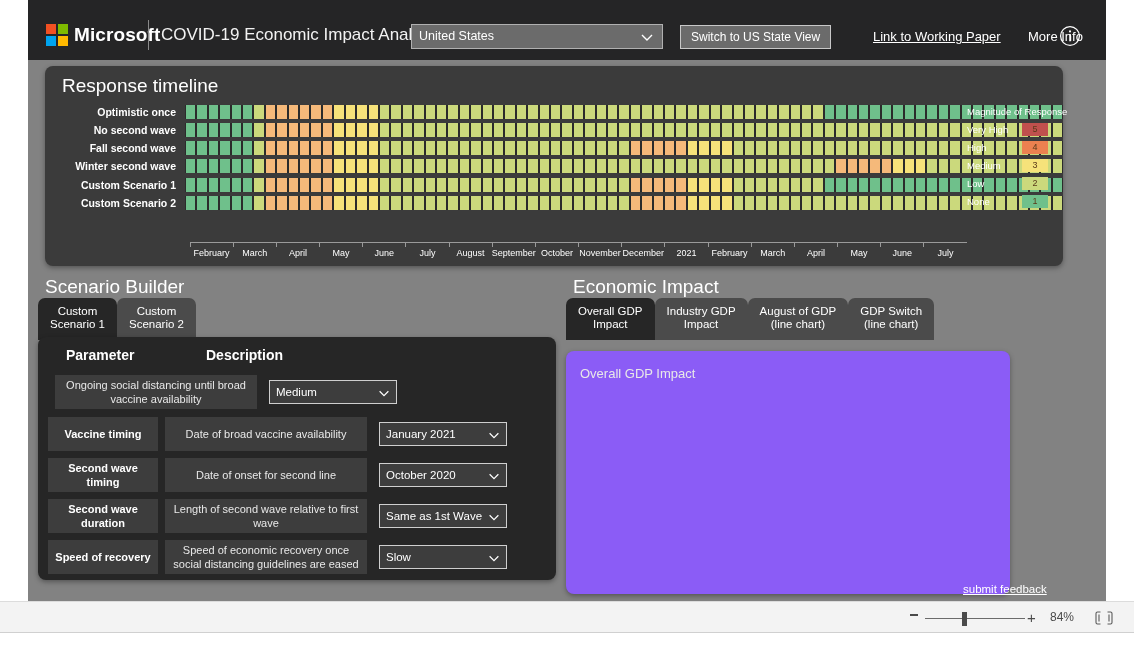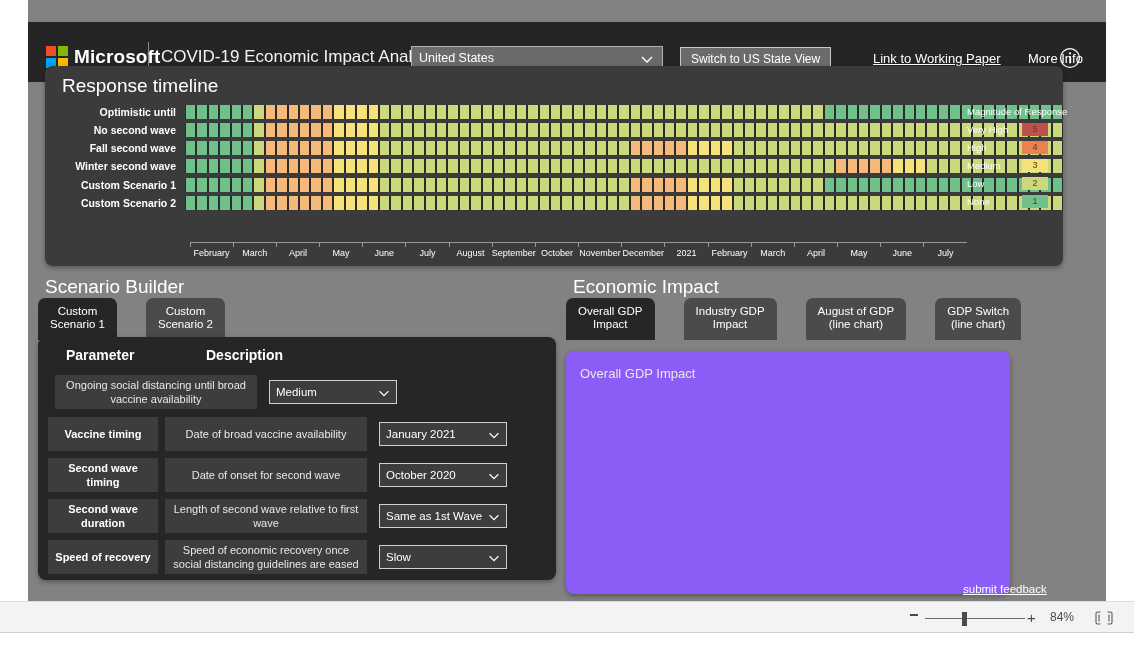--- a/index.html
+++ b/index.html
@@ -16,21 +16,20 @@
 
   #report-viewport {
     position: absolute; left: 28px; top: 0; width: 1078px; height: 601px;
     background: #828282; overflow: hidden;
   }
 
   
   #app-header {
     position: absolute; left: 0; top: 0; width: 1078px; height: 60px;
     background: #252526;
-    margin-top: 22px;
   }
   .ms-logo { position: absolute; left: 18px; top: 24px; width: 22px; height: 22px;
              display: grid; grid-template-columns: 10px 10px; grid-template-rows: 10px 10px; gap: 2px; }
   .ms-logo i { display: block; width: 10px; height: 10px; }
   .hdr-divider { position: absolute; left: 120px; top: 20px; width: 1px; height: 30px; background: #8a8a8a; }
   #brand-name { position: absolute; left: 46px; top: 24px; color: #ffffff;
                 font-size: 19px; font-weight: 600; letter-spacing: .1px; }
   #report-title { position: absolute; left: 133px; top: 25px; color: #f2f2f2;
                   font-size: 17px; font-weight: 400; white-space: nowrap; }
 
@@ -89,21 +88,21 @@
   .legend-label { width: 55px; color: #ffffff; font-size: 9.5px; }
   .legend-swatch { width: 26px; height: 13px; color: #5a3a1a; font-size: 9px;
                    text-align: center; line-height: 13px; }
 
   
   .section-heading { position: absolute; color: #ffffff; font-size: 19px; font-weight: 400; }
   #scenario-heading { left: 17px; top: 276px; }
   #impact-heading   { left: 545px; top: 276px; }
 
   
-  .tabstrip { position: absolute; display: flex; align-items: center; gap: 29px; }
+  .tabstrip { position: absolute; display: flex; align-items: center; }
   .tab {
     background: #4b4b4b; color: #ffffff; font-size: 11.5px; text-align: center;
     padding: 7px 12px 9px; line-height: 13px; cursor: pointer;
     border-top-left-radius: 7px; border-top-right-radius: 7px; white-space: nowrap;
   }
   .tab.active { background: #262626; }
   .tab .l2 { display: block; }
 
   
   #scenario-card {
@@ -202,21 +201,21 @@
           <rect x="10.25" y="9" width="1.5" height="7.3" fill="#ffffff"></rect>
         </svg>
       </div>
     </div>
 
     <div id="timeline-card">
       <div id="timeline-title">Response timeline</div>
 
       <div id="timeline-body">
           <div class="tl-row">
-            <div class="tl-row-label">Optimistic until</div>
+            <div class="tl-row-label">Optimistic once</div>
             <div class="tl-cells">
               <span style="background: rgb(111, 192, 139);"></span>
               <span style="background: rgb(111, 192, 139);"></span>
               <span style="background: rgb(111, 192, 139);"></span>
               <span style="background: rgb(111, 192, 139);"></span>
               <span style="background: rgb(111, 192, 139);"></span>
               <span style="background: rgb(111, 192, 139);"></span>
               <span style="background: rgb(203, 217, 124);"></span>
               <span style="background: rgb(245, 185, 122);"></span>
               <span style="background: rgb(245, 185, 122);"></span>
@@ -792,21 +791,21 @@
           </div>
           <div class="sb-row" style="top: 80px; height: 34px;">
             <div class="sb-param">Vaccine timing</div>
             <div class="sb-desc">Date of broad vaccine availability</div>
             <div class="sb-select"><span>January 2021</span><span class="chev"><svg width="14" height="14" viewBox="0 0 16 16">
                   <path d="M3 6 L8 11 L13 6" fill="none" stroke="#ffffff" stroke-width="1.4"></path>
                 </svg></span></div>
           </div>
           <div class="sb-row" style="top: 121px; height: 34px;">
             <div class="sb-param">Second wave timing</div>
-            <div class="sb-desc">Date of onset for second wave</div>
+            <div class="sb-desc">Date of onset for second line</div>
             <div class="sb-select"><span>October 2020</span><span class="chev"><svg width="14" height="14" viewBox="0 0 16 16">
                   <path d="M3 6 L8 11 L13 6" fill="none" stroke="#ffffff" stroke-width="1.4"></path>
                 </svg></span></div>
           </div>
           <div class="sb-row" style="top: 162px; height: 34px;">
             <div class="sb-param">Second wave duration</div>
             <div class="sb-desc">Length of second wave relative to first wave</div>
             <div class="sb-select"><span>Same as 1st Wave</span><span class="chev"><svg width="14" height="14" viewBox="0 0 16 16">
                   <path d="M3 6 L8 11 L13 6" fill="none" stroke="#ffffff" stroke-width="1.4"></path>
                 </svg></span></div>

